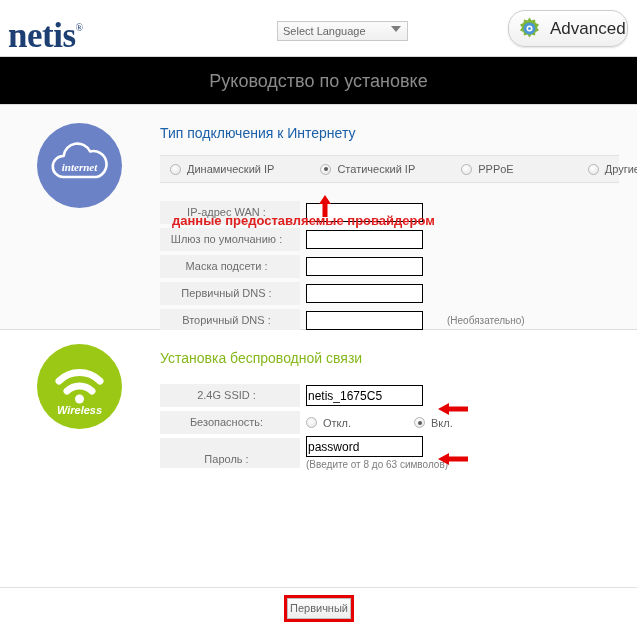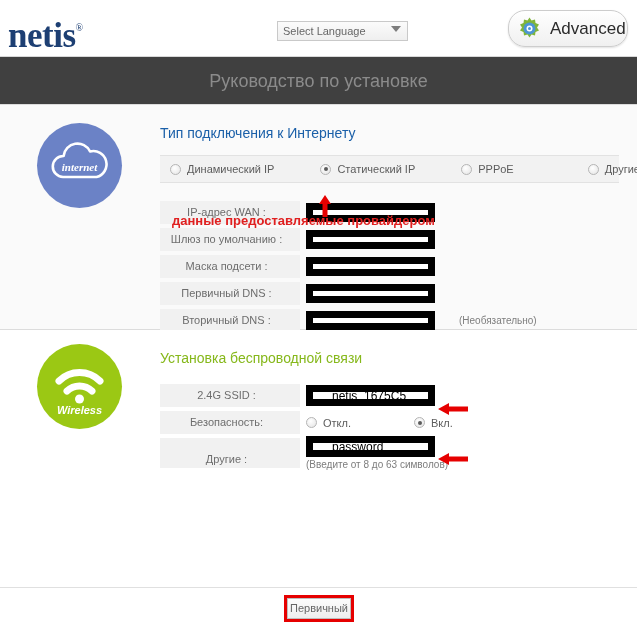--- a/index.html
+++ b/index.html
@@ -78,21 +78,21 @@
   .gear { width: 25px; height: 25px; display:block; }
 
   
   .page-title {
     height: 48px;
     line-height: 48px;
     text-align: center;
     font-size: 18px;
     color: #8b8b8b;
     border-bottom: 1px solid #dcdcdc;
-    background: #404040;
+    background: #000000;
   }
 
   
   .section {
     position: relative;
     background: #fafafa;
   }
   .section.wireless { background: #ffffff; }
   .sec-divider { height: 1px; background: #dcdcdc; }
 
@@ -175,27 +175,27 @@
     color: #6d6d6d;
     flex: none;
   }
   .frm-field {
     flex: none;
     margin-left: 6px;
     display: flex;
     align-items: center;
   }
   .txt {
-    width: 129px;
+    width: 117px;
     height: 19px;
-    border: 7px solid #000000;
+    border: 1px solid #000000;
     background: #ffffff;
     font-size: 11px;
     color: #000;
-    padding: 0 19px;
+    padding: 0 1px;
     font-family: "Liberation Sans", sans-serif;
     line-height: 17px;
   }
   .txt.big {
     height: 21px;
     font-size: 12px;
   }
   .hint {
     font-size: 10px;
     color: #7d7d7d;
@@ -380,21 +380,21 @@
               <span>Откл.</span>
             </label>
             <label class="radio-opt">
               <span class="rdo on"></span>
               <span>Вкл.</span>
             </label>
           </div>
         </div>
 
         <div class="frm-row" style="height:30px;margin-bottom:0;">
-          <div class="frm-label" style="height:30px;line-height:42px;">Другие :</div>
+          <div class="frm-label" style="height:30px;line-height:42px;">Пароль :</div>
           <div class="frm-field" style="flex-direction:column;align-items:flex-start;">
             <input class="txt big" type="text" value="password" style="">
             <span class="hint" style="margin-left:0;margin-top:2px;">(Введите от 8 до 63 символов)</span>
           </div>
         </div>
       </div>
     </div>
   </div>
 
   <div class="anno-text" style="left:172px; top:213px;">данные предоставляемые провайдером</div>

